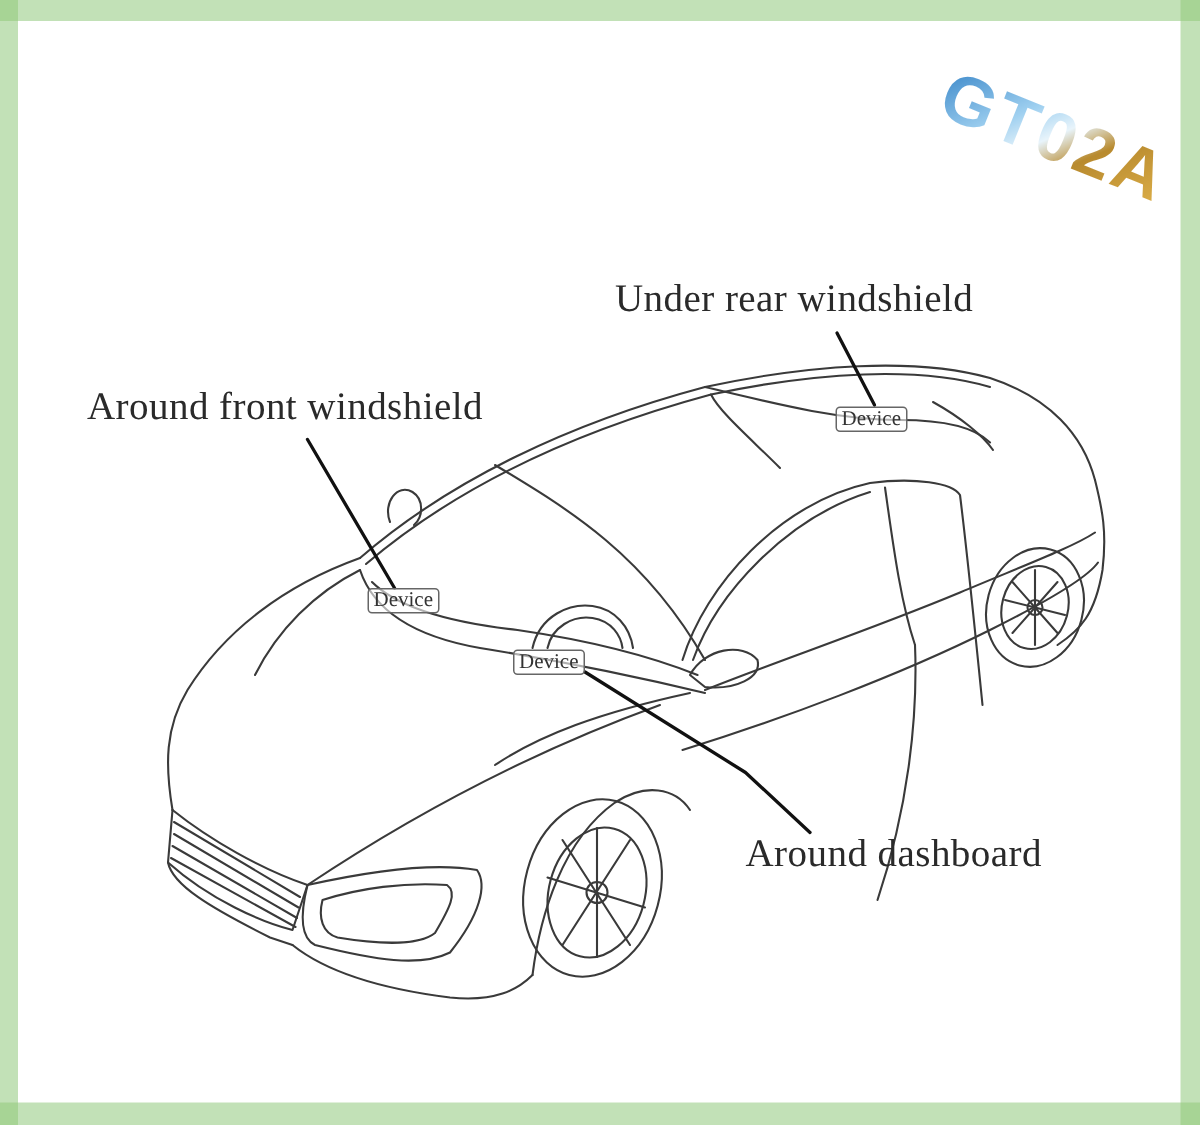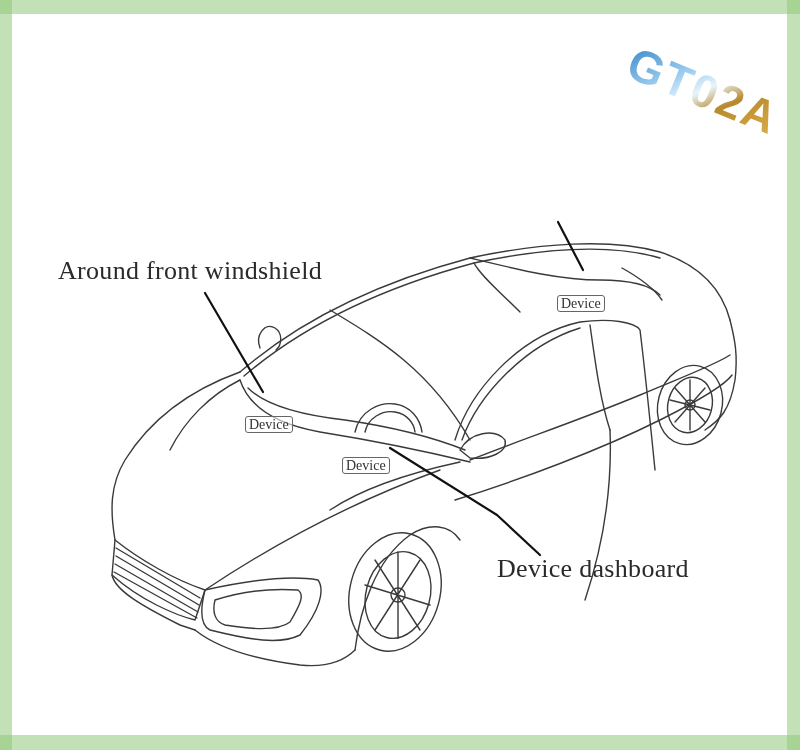--- a/index.html
+++ b/index.html
@@ -1,20 +1,20 @@
 <!DOCTYPE html>
 <html><head>
 <meta charset="utf-8">
 <style>
   html, body { margin:0; padding:0; }
   body { width:800px; height:750px; background:#c2e1b7; position:relative; overflow:hidden; font-family:"Liberation Serif", serif; }
   .corner { position:absolute; background:#a7d495; }
   .canvas { position:absolute; left:12px; top:14px; width:775px; height:721px; background:#ffffff; overflow:hidden; }
   .label { position:absolute; font-family:"Liberation Serif","DejaVu Serif", serif; font-size:26px; color:#2a2a2a; white-space:nowrap; letter-spacing:0.3px; }
-  .device { position:absolute; font-family:"Liberation Serif", serif; font-size:14px; color:#333; border:1.4px solid #666; border-radius:3px; padding:0 3px; line-height:15px; background:rgba(255,255,255,0.6);margin-top:24px; }
+  .device { position:absolute; font-family:"Liberation Serif", serif; font-size:14px; color:#333; border:1.4px solid #666; border-radius:3px; padding:0 3px; line-height:15px; background:rgba(255,255,255,0.6); }
   .logo { position:absolute; left:628px; top:22px; font-family:"Liberation Sans","DejaVu Sans", sans-serif; font-size:46px; font-weight:bold; transform:rotate(22deg); transform-origin:left top; letter-spacing:2px; }
   .logo span { display:inline-block; }
   svg { position:absolute; left:0; top:0; }
 </style>
 </head>
 <body>
 
 <div class="corner" style="left:0;top:0;width:12px;height:14px;"></div>
 <div class="corner" style="left:787px;top:0;width:13px;height:14px;"></div>
 <div class="corner" style="left:0;top:735px;width:12px;height:15px;"></div>
@@ -75,22 +75,23 @@
     <path d="M355 650 C360 610 375 560 410 535 C430 522 450 525 460 540"></path>
 
     <path d="M355 432 C360 410 380 402 395 404 C410 406 420 418 422 432"></path>
     <path d="M365 432 C368 418 382 410 395 412 C408 414 414 424 415 432"></path>
 
     <path d="M205 293 L263 392" stroke="#111" stroke-width="2.2"></path>
     <path d="M558 222 L583 270" stroke="#111" stroke-width="2.2"></path>
     <path d="M390 448 L497 515 L540 555" stroke="#111" stroke-width="2.2"></path>
   </svg>
 
+  <div class="label" style="left:398px;top:170px;">Under rear windshield</div>
   <div class="label" style="left:46px;top:242px;">Around front windshield</div>
-  <div class="label" style="left:485px;top:540px;">Device dashboard</div>
+  <div class="label" style="left:485px;top:540px;">Around dashboard</div>
 
   <div class="device" style="left:545px;top:257px;">Device</div>
   <div class="device" style="left:233px;top:378px;">Device</div>
   <div class="device" style="left:330px;top:419px;">Device</div>
 
   <div class="logo">
     <span style="background:linear-gradient(135deg,#2f7fc4 0%,#9fd0f0 35%,#e8f4fb 50%,#b88a2e 65%,#e0b24a 100%);-webkit-background-clip:text;background-clip:text;color:transparent;">GT02A</span>
   </div>
 </div>
 

